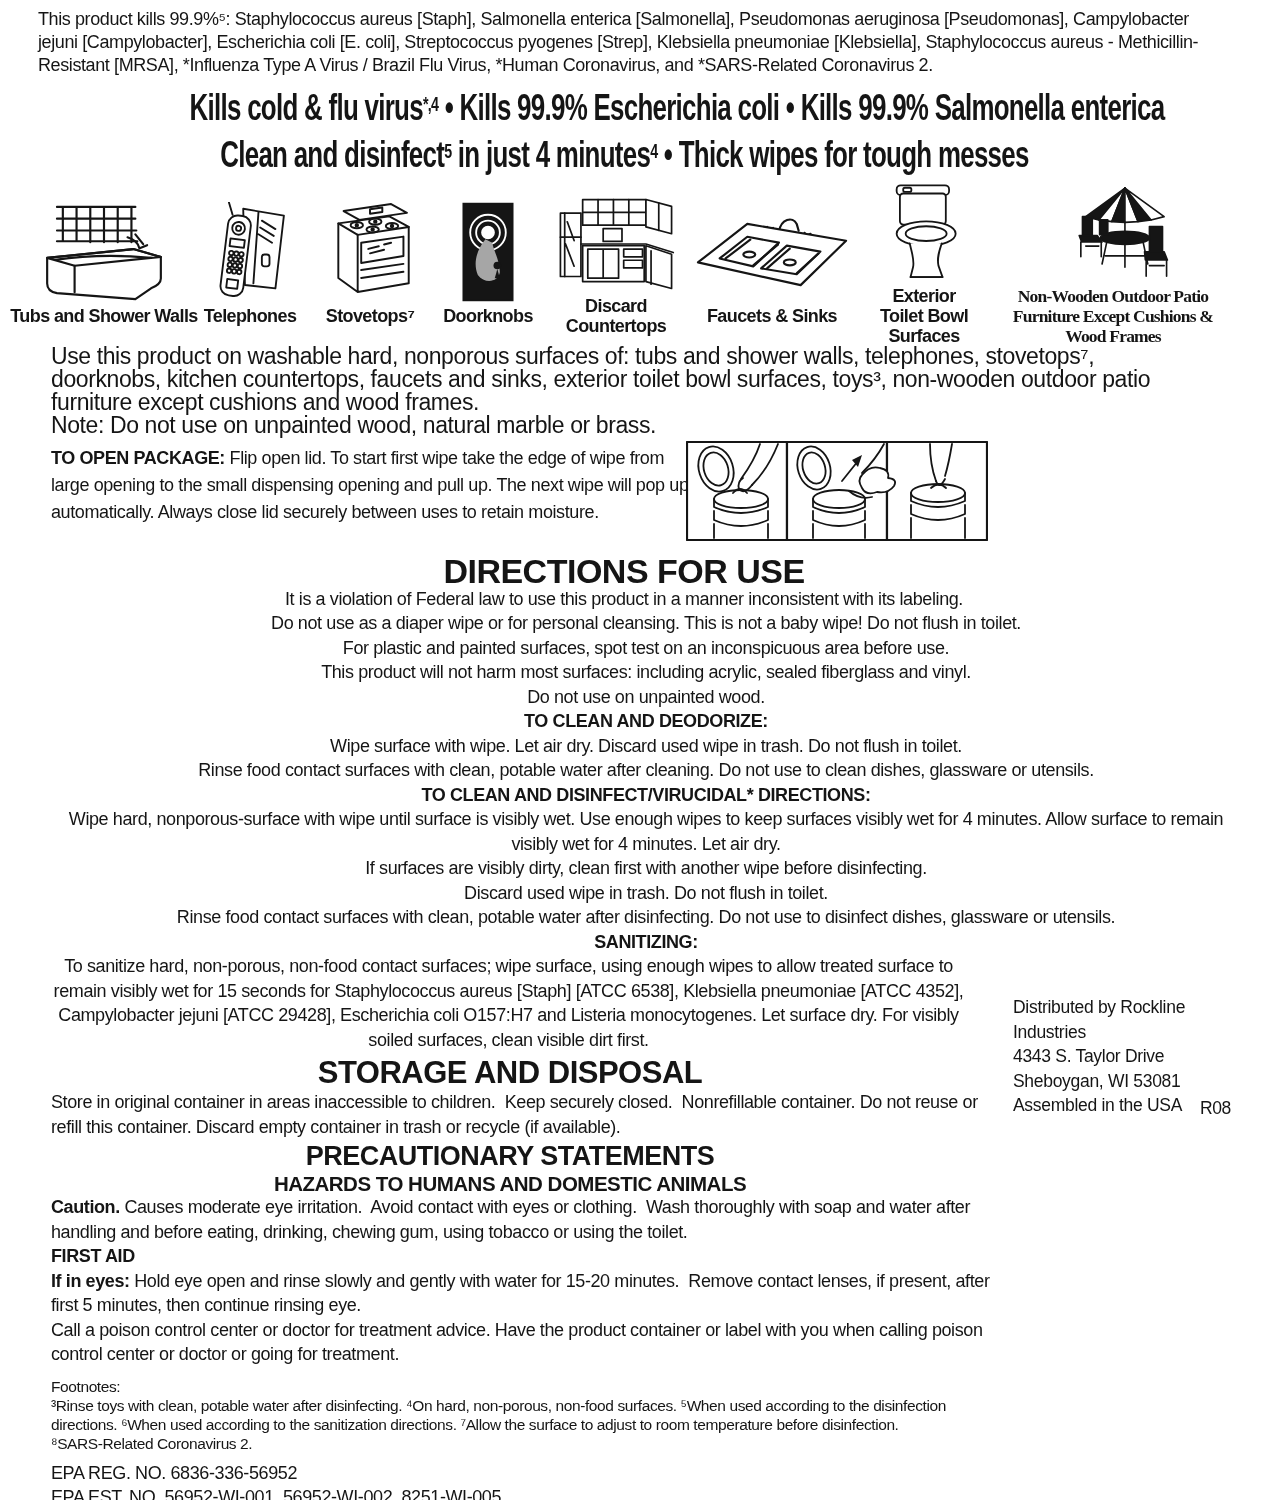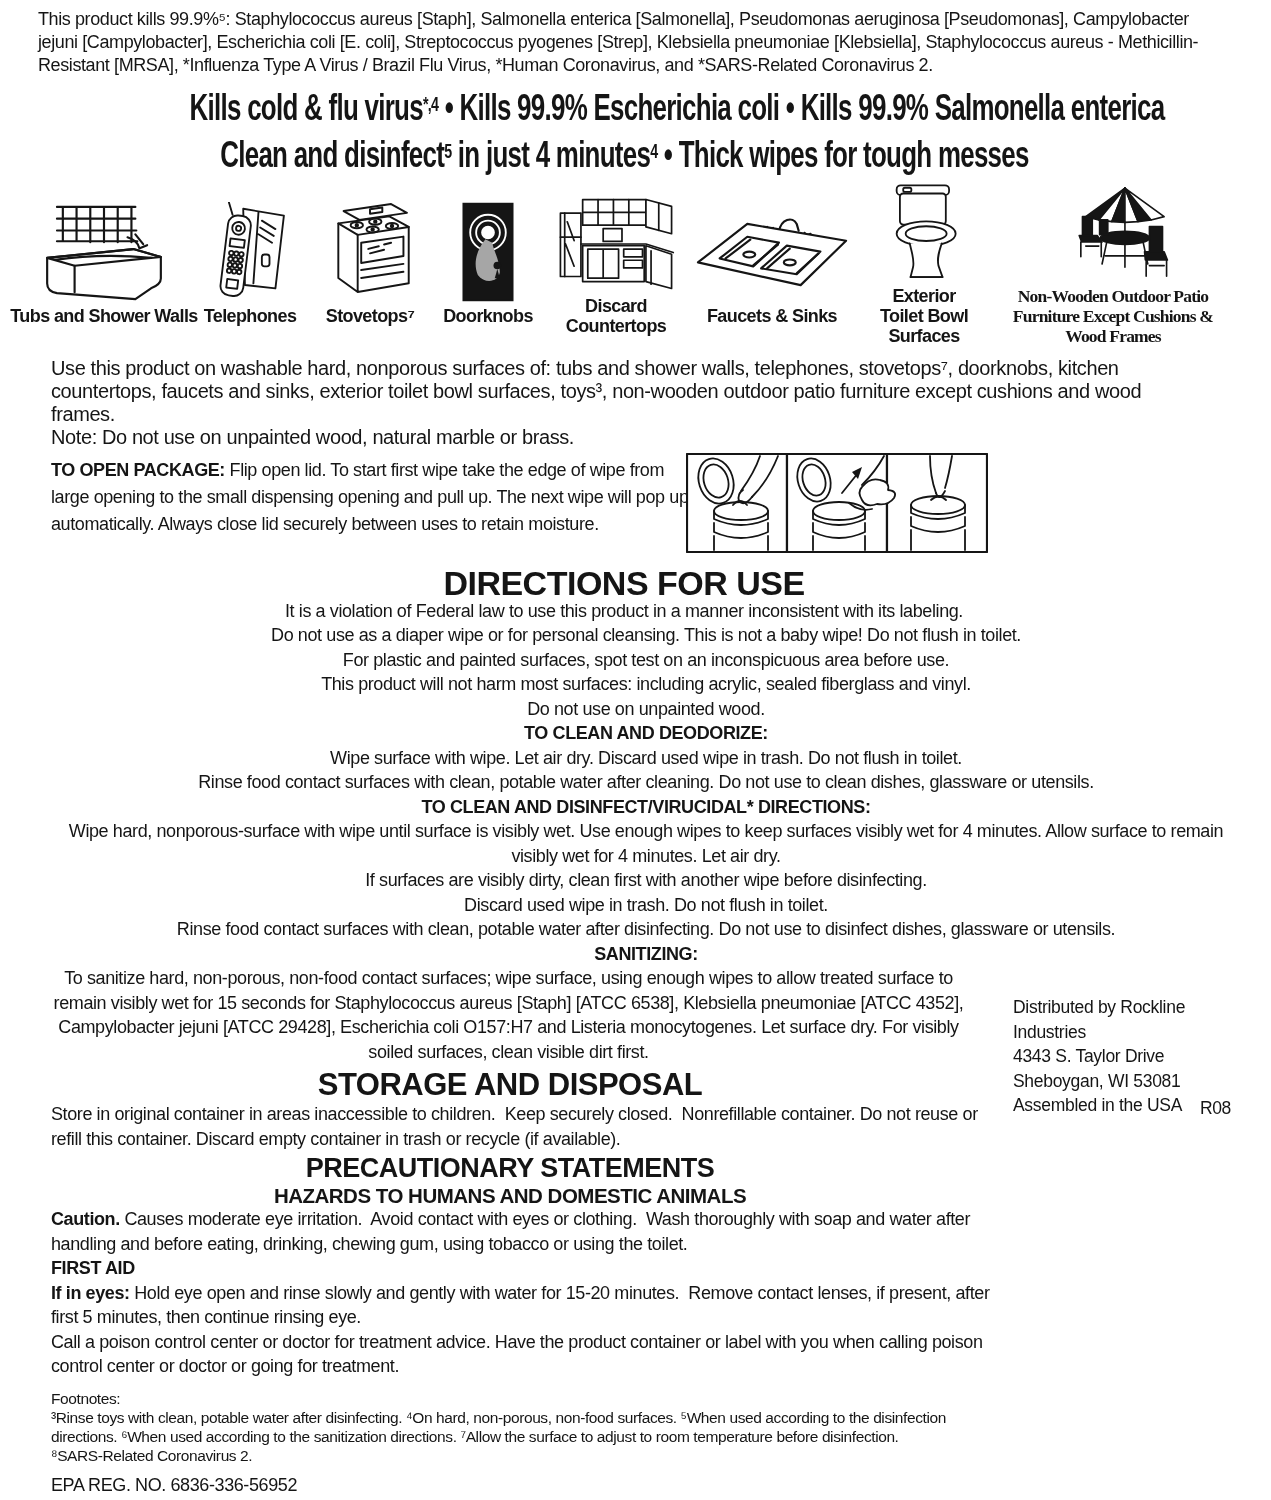--- a/index.html
+++ b/index.html
@@ -10,21 +10,21 @@
   .intro{padding:8px 34px 0 38px;font-size:18px;line-height:23px;}
   .headline{margin-top:10px;text-align:center;font-weight:bold;font-size:36px;line-height:42px;letter-spacing:-1px;}
   .hl-line{white-space:nowrap;width:fit-content;margin:0 auto;transform:scaleX(0.72);transform-origin:center;}
   .hl-line sup{font-size:55%;position:relative;top:-0.45em;vertical-align:baseline;}
   .icons-row{display:flex;justify-content:space-between;align-items:center;padding:8px 16px 0 14px;height:148px;}
   .icon-item{display:flex;flex-direction:column;align-items:center;}
   .icon-box{height:102px;display:flex;align-items:flex-end;justify-content:center;}
   .icon-label{font-weight:bold;font-size:18px;line-height:20px;text-align:center;margin-top:4px;letter-spacing:-0.6px;}
   .nowrap{white-space:nowrap;}
   .small-label{font-size:17.5px;letter-spacing:-0.8px;font-family:Liberation Serif, serif;}
-  .surfaces{margin:20px 40px 0 51px;font-size:20px;line-height:23px;max-width:1185px;}
+  .surfaces{margin:8px 40px 0 51px;font-size:23px;line-height:23px;max-width:1185px;}
   .open-package{position:relative;margin:8px 0 0 51px;width:1210px;min-height:108px;font-size:18px;line-height:27px;}
   .open-text{width:655px;}
   .canister{position:absolute;left:635px;top:-4px;}
   .h-center-full{text-align:center;font-weight:bold;font-size:34px;line-height:32px;margin-top:2px;letter-spacing:-0.5px;}
   .violation{text-align:center;font-size:18px;line-height:24px;}
   .dir-lines{margin-left:51px;font-size:18px;line-height:24.5px;max-width:1190px;text-align:center;}
   .narrow{max-width:915px;}
   .col-head{width:1020px;text-align:center;font-weight:bold;letter-spacing:-0.5px;}
   .storage-head{font-size:31px;line-height:34px;margin-top:4px;}
   .para{margin-left:51px;font-size:18px;line-height:24.5px;}

